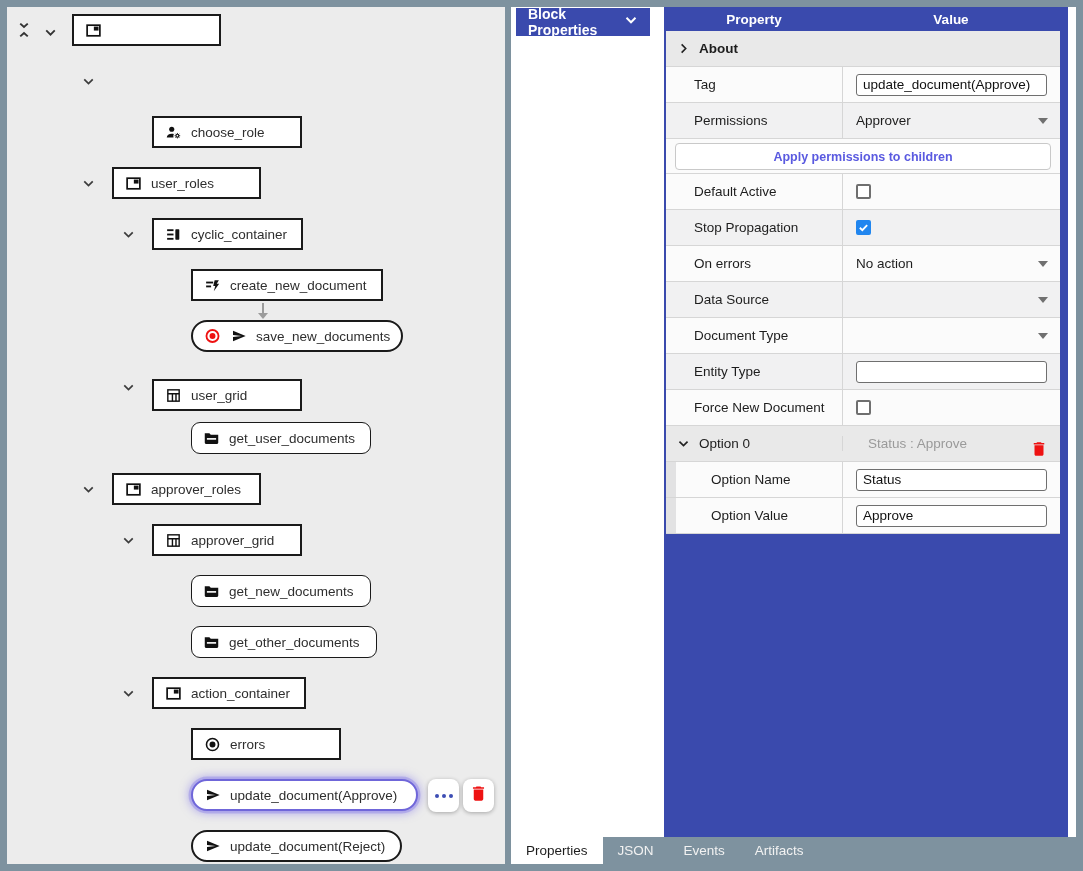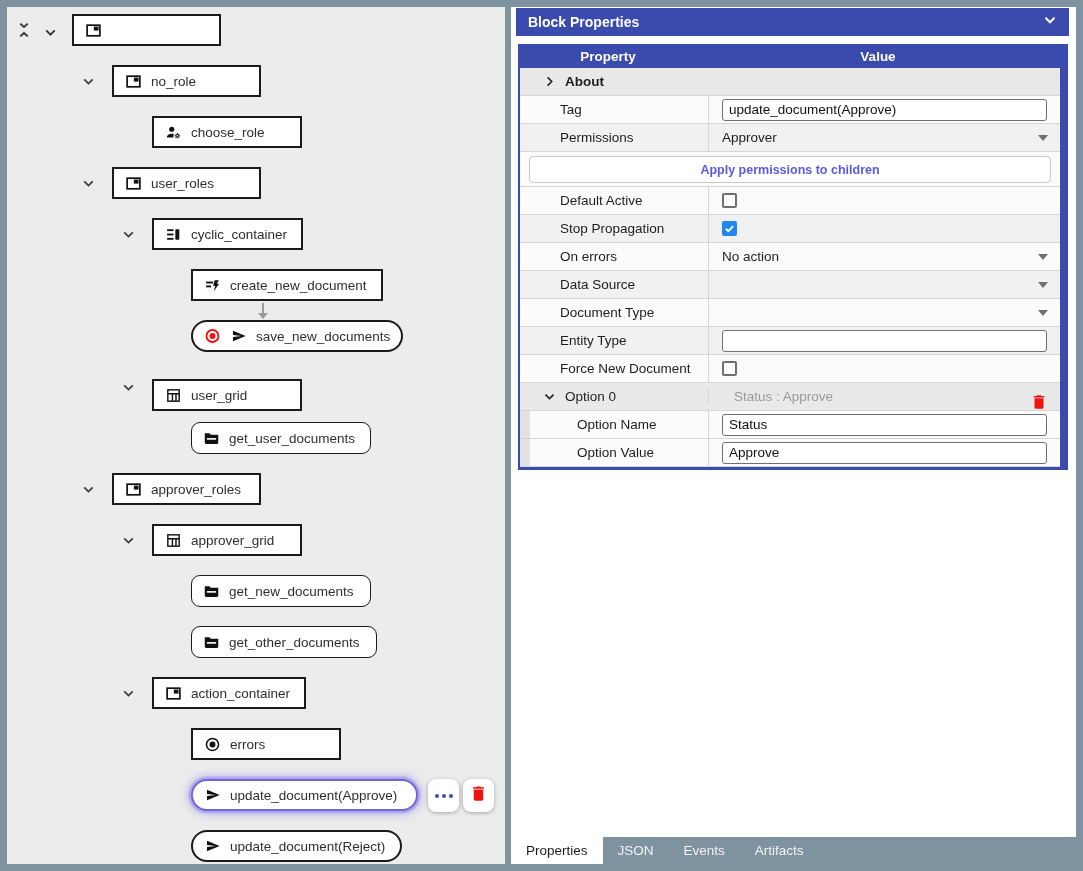--- a/index.html
+++ b/index.html
@@ -16,30 +16,30 @@
   .node.folderpill{border-radius:9px;border-width:1.8px;}
   .node.selected{border:2px solid #6f66d9;box-shadow:0 0 0 2.5px rgba(130,118,232,.35),0 0 9px 3px rgba(130,118,232,.5);}
   .nicon{display:flex;align-items:center;justify-content:center;width:17px;height:17px;flex:0 0 auto;}
   .flow-arrow{position:absolute;width:12px;}
   .flow-arrow .stem{width:2px;height:10px;background:#9b9b9b;margin:0 auto;}
   .flow-arrow .head{width:0;height:0;border-left:5px solid transparent;border-right:5px solid transparent;border-top:6px solid #9b9b9b;margin:0 auto;}
   .sidebtn{position:absolute;width:31px;height:33px;background:#fff;border-radius:8px;box-shadow:0 1px 4px rgba(0,0,0,.3);display:flex;align-items:center;justify-content:center;cursor:pointer;}
   .dots{display:flex;gap:3px;}
   .dots i{width:4px;height:4px;border-radius:50%;background:#3d4db4;display:block;}
   
-  .rpanel{flex:1;background:#fff;position:relative;display:flex;flex-direction:column;}
+  .rpanel{flex:1;background:#fff;position:relative;display:flex;flex-direction:row;}
   .bp-header{margin:1px 7px 8px 5px;height:28px;background:#3A4AAD;display:flex;align-items:center;justify-content:space-between;padding:0 10px 0 12px;}
   .bp-title{color:#fff;font-size:14px;font-weight:700;}
   .bp-table{margin:0 8px 0 7px;background:#3A4AAD;padding:0 8px 3px 2px;}
   .thead{display:flex;height:24px;align-items:center;}
   .thead .hcell{color:#fff;font-size:13.5px;font-weight:700;text-align:center;}
   .thead .hcell.p{width:176px;}
   .thead .hcell.v{flex:1;}
   .tbody{background:#fbfbfb;}
-  .trow{display:flex;height:28px;border-bottom:1px solid #d6d6d6;background:#fbfbfb;align-items:stretch;position:relative;padding-left:12px;}
+  .trow{display:flex;height:36px;border-bottom:1px solid #d6d6d6;background:#fbfbfb;align-items:stretch;position:relative;}
   .trow.alt{background:#f1f1f2;}
   .trow.sec{background:#e9e9e9;align-items:center;}
   .seccell{width:176px;display:flex;align-items:center;gap:8px;padding-left:9px;}
   .slabel{font-size:13.5px;font-weight:700;color:#1d1d1d;}
   .slabel.normal{font-weight:400;}
   .schev{width:16px;height:16px;display:flex;align-items:center;justify-content:center;cursor:pointer;}
   .pcell{width:176px;display:flex;align-items:center;padding-left:28px;font-size:13.5px;color:#1d1d1d;}
   .pcell.sub{padding-left:45px;}
   .vcell{flex:1;border-left:1px solid #d6d6d6;display:flex;align-items:center;padding:0 13px;position:relative;font-size:13.5px;color:#1d1d1d;}
   .vcell.noline{border-left:none;}
@@ -116,29 +116,20 @@
     <div class="node" style="left:65px;top:7px;min-width:149px">
       <span class="nicon">
           <svg width="17" height="17" viewBox="0 0 24 24">
             <rect x="3" y="4.5" width="18" height="15" fill="none" stroke="#111" stroke-width="2.4"></rect>
             <rect x="12.5" y="6.5" width="6.6" height="5.6" fill="#111"></rect>
           </svg>
         </span>
       <span class="nlabel"></span>
     </div>
 
-    <div class="node" style="left:105px;top:58px;min-width:149px">
-      <span class="nicon">
-          <svg width="17" height="17" viewBox="0 0 24 24">
-            <rect x="3" y="4.5" width="18" height="15" fill="none" stroke="#111" stroke-width="2.4"></rect>
-            <rect x="12.5" y="6.5" width="6.6" height="5.6" fill="#111"></rect>
-          </svg>
-        </span>
-      <span class="nlabel">no_role</span>
-    </div>
 
     <div class="node" style="left:145px;top:109px;min-width:150px">
       <span class="nicon">
           <svg width="17" height="17" viewBox="0 0 24 24">
             <circle cx="9.5" cy="7.5" r="3.6" fill="#111"></circle>
             <path d="M2.5 19c0-3.4 3.1-5.3 7-5.3 1.1 0 2.1.15 3 .45a6.8 6.8 0 0 0-.5 4.85z" fill="#111"></path>
             <circle cx="17.5" cy="16.5" r="2" fill="none" stroke="#111" stroke-width="1.6"></circle>
             <path d="M17.5 12.6v1.5M17.5 18.9v1.5M21.4 16.5h-1.5M15.1 16.5h-1.5M20.2 13.8l-1.1 1.1M15.9 18.1l-1.1 1.1M20.2 19.2l-1.1-1.1M15.9 14.9l-1.1-1.1" stroke="#111" stroke-width="1.3"></path>
           </svg>
         </span>

